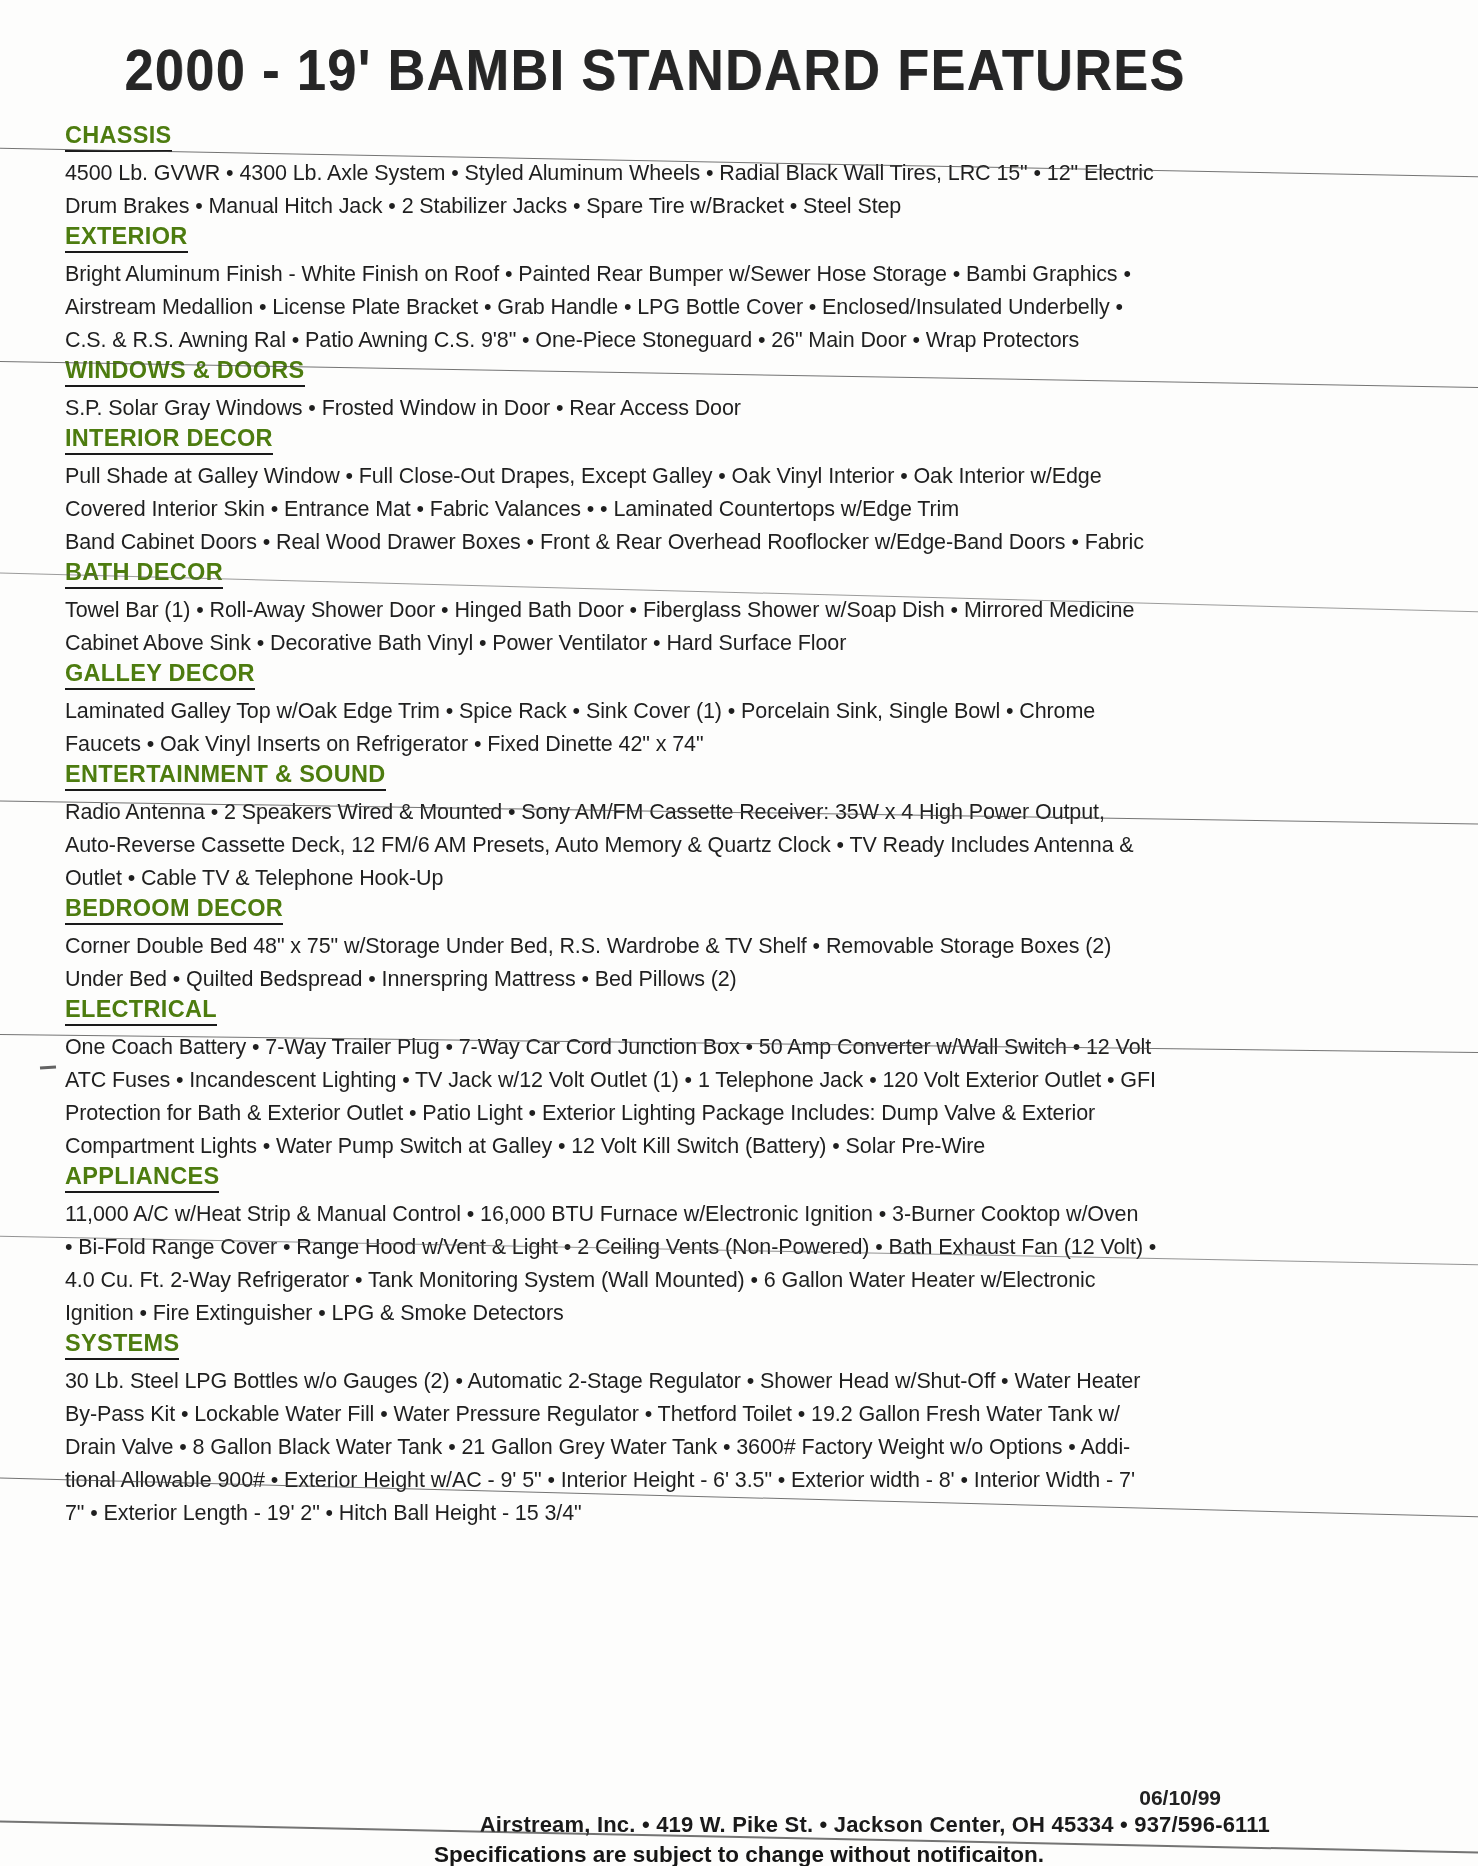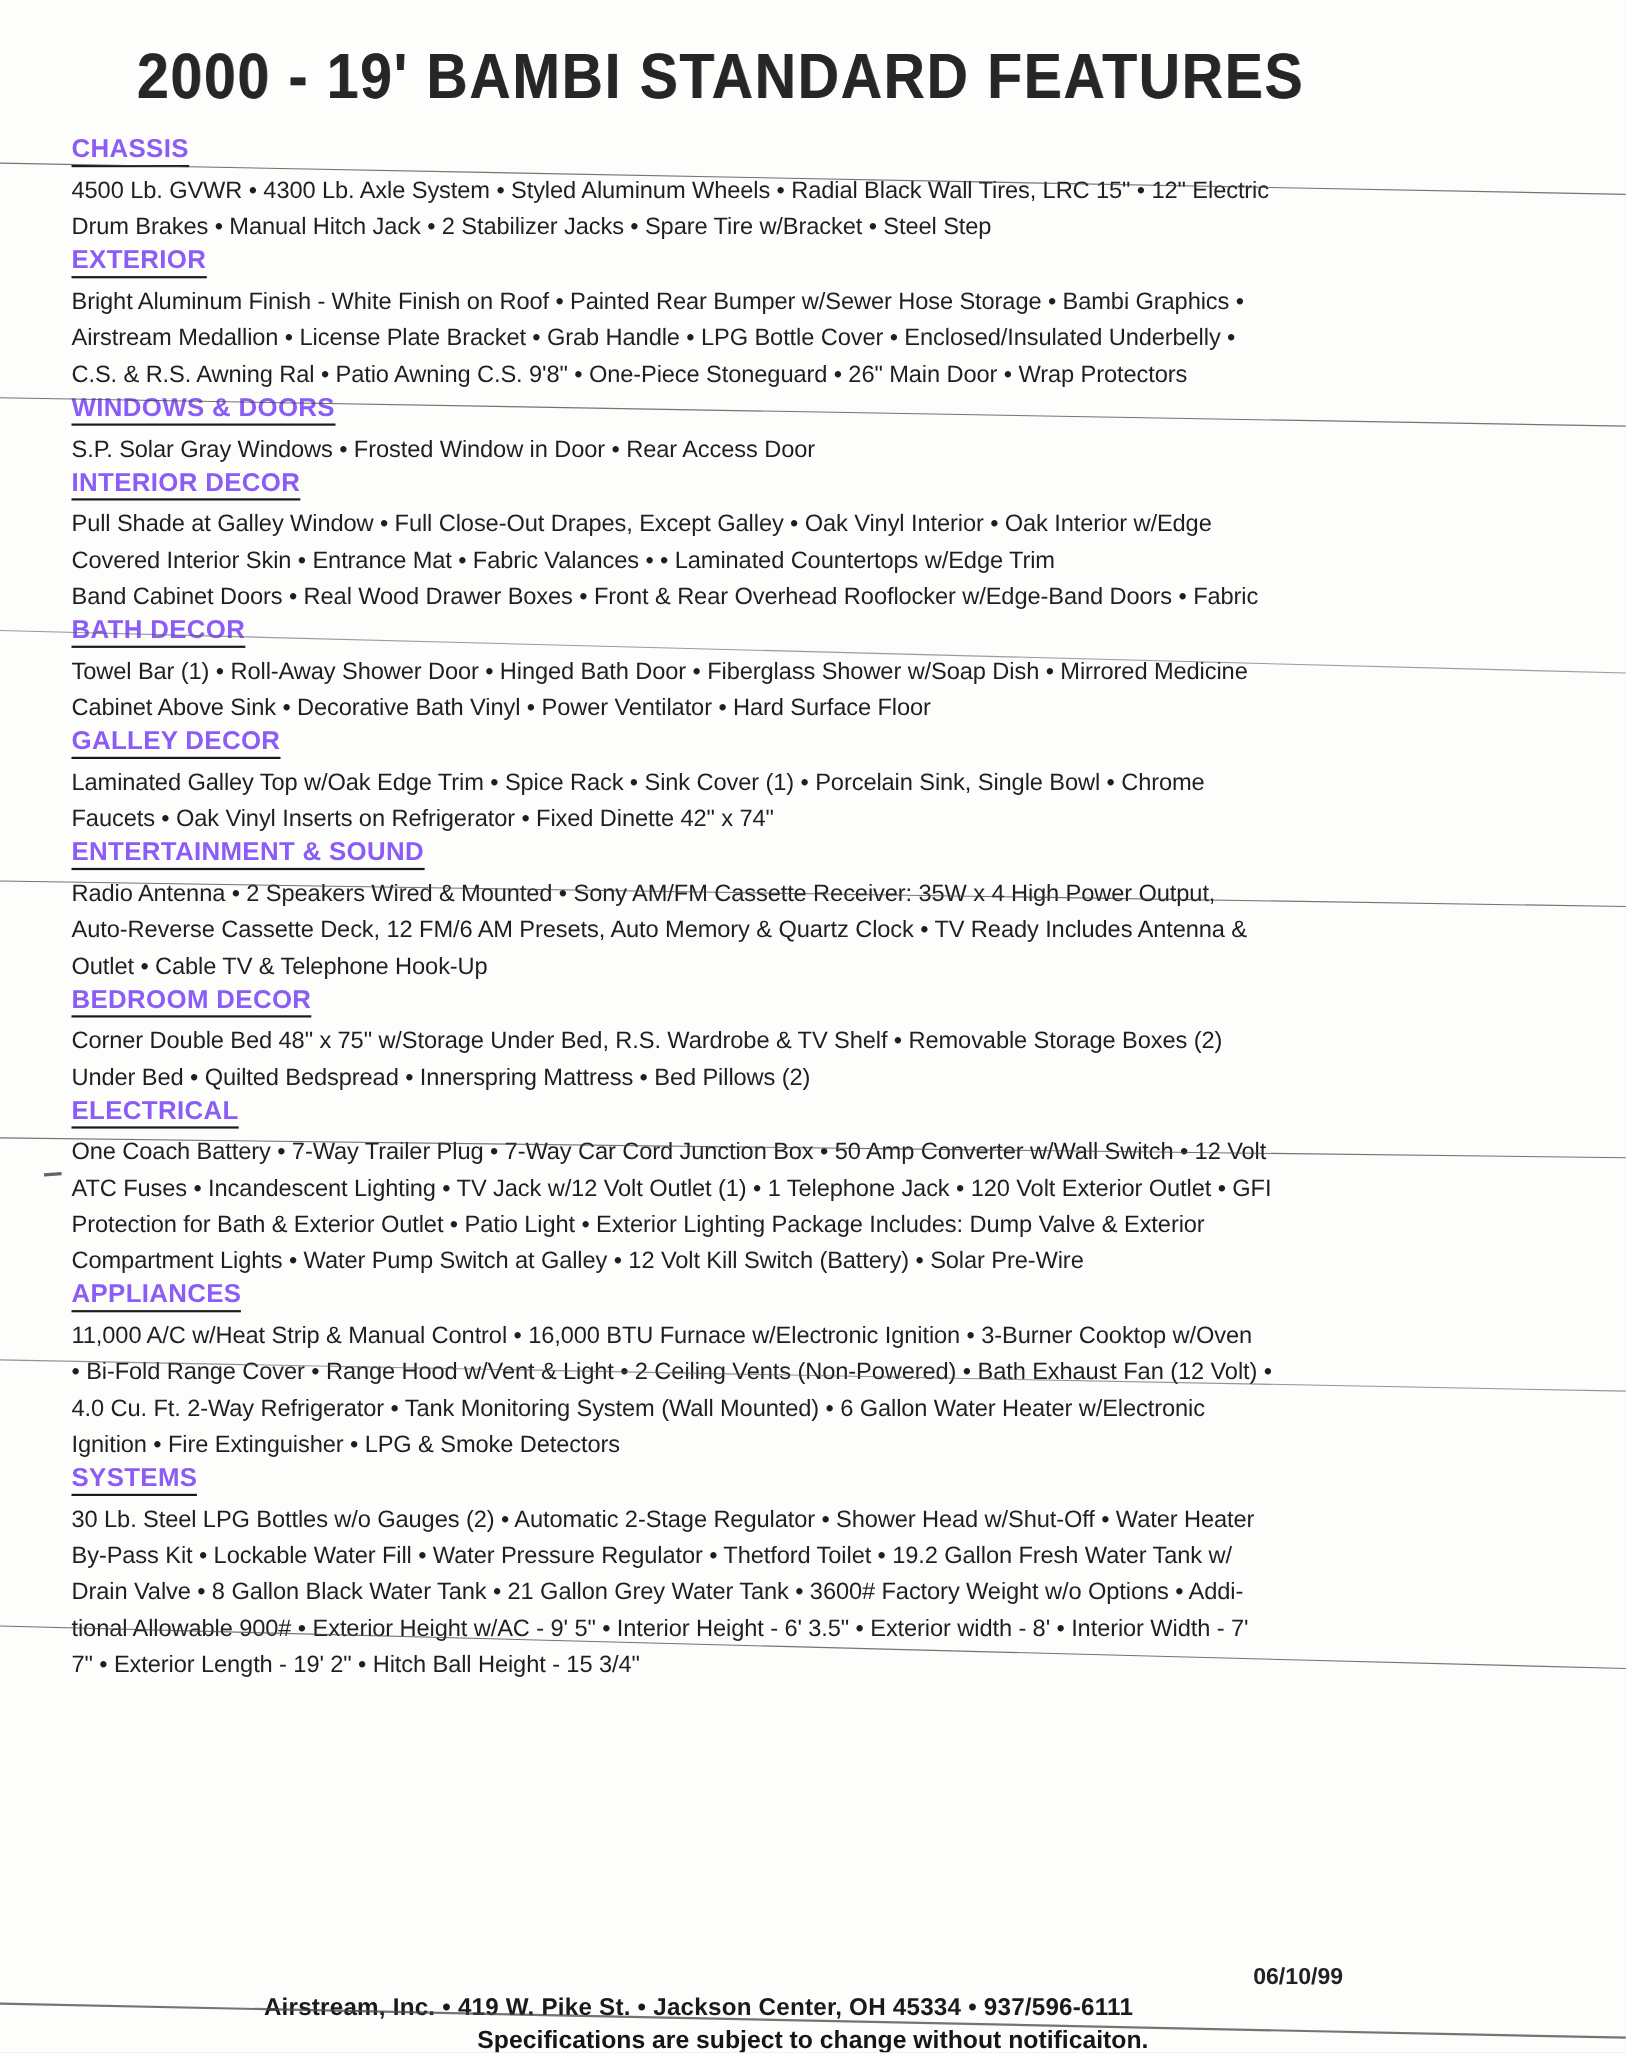--- a/index.html
+++ b/index.html
@@ -33,21 +33,21 @@
     white-space: nowrap;
   }
   .sec { }
   .sec:first-of-type { margin-top: 26px; }
   .heading {
     display: inline-block;
     margin: 0 0 5px 0;
     font-size: 23.5px;
     font-weight: 700;
     letter-spacing: 0.3px;
-    color: #8b5cf6;
+    color: #4d7c0f;
     border-bottom: 2.5px solid #1a1a1a;
     padding-bottom: 1px;
   }
   .body { }
   .line {
     font-size: 21.5px;
     line-height: 33px;
     letter-spacing: -0.1px;
     white-space: nowrap;
     color: #1f1f1f;
@@ -64,21 +64,21 @@
     right: 268px;
     font-size: 21px;
     font-weight: 600;
     color: #222;
   }
   .footer .addr {
     position: absolute;
     top: 26px;
     left: 0;
     width: 1270px;
-    text-align: center;
+    text-align: right;
     font-size: 22px;
     font-weight: 700;
     letter-spacing: 0.2px;
     color: #1a1a1a;
   }
   .footer .disc {
     position: absolute;
     top: 56px;
     left: 0;
     width: 1478px;

